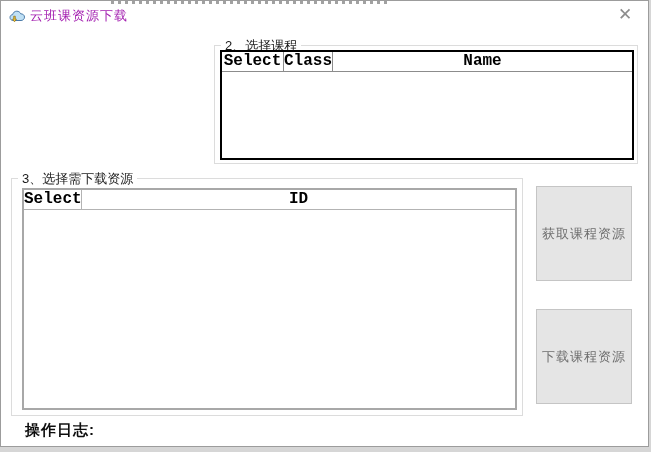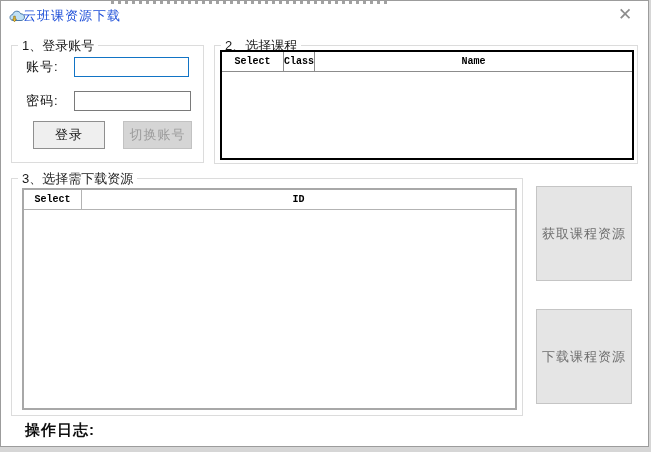--- a/index.html
+++ b/index.html
@@ -20,22 +20,22 @@
     position: absolute; left: 0; top: 0; width: 100%; height: 30px;
     background: #ffffff;
   }
   .dashed-artifact {
     position: absolute; left: 110px; top: 0; width: 280px; height: 3px;
     background: repeating-linear-gradient(90deg, #8a8a8a 0 3px, transparent 3px 7px);
     opacity: .8;
   }
   .app-icon { position: absolute; left: 8px; top: 7px; width: 17px; height: 17px; }
   .title-text {
-    position: absolute; left: 22px; top: 0; line-height: 29px;
-    font-size: 13px; color: #1d4ed8; letter-spacing: 1px;
+    position: absolute; left: 29px; top: 0; line-height: 29px;
+    font-size: 13px; color: #a21caf; letter-spacing: 1px;
   }
   .close-btn {
     position: absolute; right: 0; top: 0; width: 46px; height: 30px;
     text-align: center; line-height: 28px;
     font-size: 17px; color: #8d8d8d; cursor: pointer;
   }
   
   .groupbox {
     position: absolute;
     border: 1px solid #dcdcdc;
@@ -74,21 +74,21 @@
     display: flex; align-items: center; justify-content: center;
   }
   
   .listview { position: absolute; background: #ffffff; }
   .listview.dark-border  { border: 2px solid #000000; }
   .listview.gray-border  { border: 2px solid #a8a8a8; }
   .lv-header { display: flex; height: 20px; }
   .lv-col {
     height: 20px; line-height: 19px; text-align: center;
     font-family: "Liberation Mono", "DejaVu Sans Mono", monospace;
-    font-size: 10px; font-weight: 700; color: #000000;
+    font-size: 16px; font-weight: 700; color: #000000;
     overflow: hidden; white-space: nowrap; cursor: pointer;
   }
   .dark-border .lv-col { border-right: 1px solid #8c8c8c; border-bottom: 1px solid #8c8c8c; }
   .gray-border .lv-col { border-right: 1px solid #b3b3b3; border-bottom: 1px solid #b3b3b3; }
   .lv-col:last-child { border-right: none; flex: 1; }
   .lv-body { position: absolute; left: 0; right: 0; bottom: 0; top: 20px; background: #ffffff; }
   #table-course   { left: 5px;  top: 4px; width: 414px; height: 110px; }
   #table-resource { left: 10px; top: 9px; width: 495px; height: 222px; }
   #table-course   .c0 { width: 62px; }  #table-course   .c1 { width: 177px; }
   #table-resource .c0 { width: 58px; }  #table-resource .c1 { width: 28px; }
@@ -108,29 +108,20 @@
     <span class="app-icon">
       <svg viewBox="0 0 17 17" width="17" height="17">
         <path d="M4.5 12.5 C2.2 12.5 1 11.1 1 9.4 C1 7.8 2.2 6.7 3.7 6.6 C4 4.6 5.7 3.2 7.8 3.2 C9.6 3.2 11.1 4.2 11.7 5.8 C13.8 5.8 15.5 7.1 15.5 9.1 C15.5 11 14 12.5 12 12.5 Z" fill="#bfe0f5" stroke="#4a7aa8" stroke-width="1"></path>
         <path d="M4.7 8.2 L6.3 8.2 L6.3 11.2 L7.5 11.2 L5.5 13.8 L3.5 11.2 L4.7 11.2 Z" fill="#f2c430" stroke="#8a6d1a" stroke-width="0.7"></path>
       </svg>
     </span>
     <span class="title-text">云班课资源下载</span>
     <div class="close-btn">✕</div>
   </div>
 
-  <div class="groupbox" id="group-login">
-    <span class="groupbox-label">1、登录账号</span>
-    <span class="field-label" style="left:14px; top:12px;">账号:</span>
-    <input class="text-input focused" style="left: 62px; top: 11px; width: 115px;" type="text" value="">
-    <span class="field-label" style="left:14px; top:46px;">密码:</span>
-    <input class="text-input" style="left: 62px; top: 45px; width: 117px;" type="password" value="">
-    <button class="btn btn-enabled" style="left:21px; top:75px; width:72px; height:28px;">登录</button>
-    <button class="btn btn-disabled" style="left:111px; top:75px; width:69px; height:28px;">切换账号</button>
-  </div>
 
   <div class="groupbox" id="group-course">
     <span class="groupbox-label">2、选择课程</span>
     <div class="listview dark-border" id="table-course">
       <div class="lv-header">
         <div class="lv-col c0">Select</div>
         <div class="lv-col c2">Class</div>
         <div class="lv-col c1">Name</div>
       </div>
       <div class="lv-body"></div>

